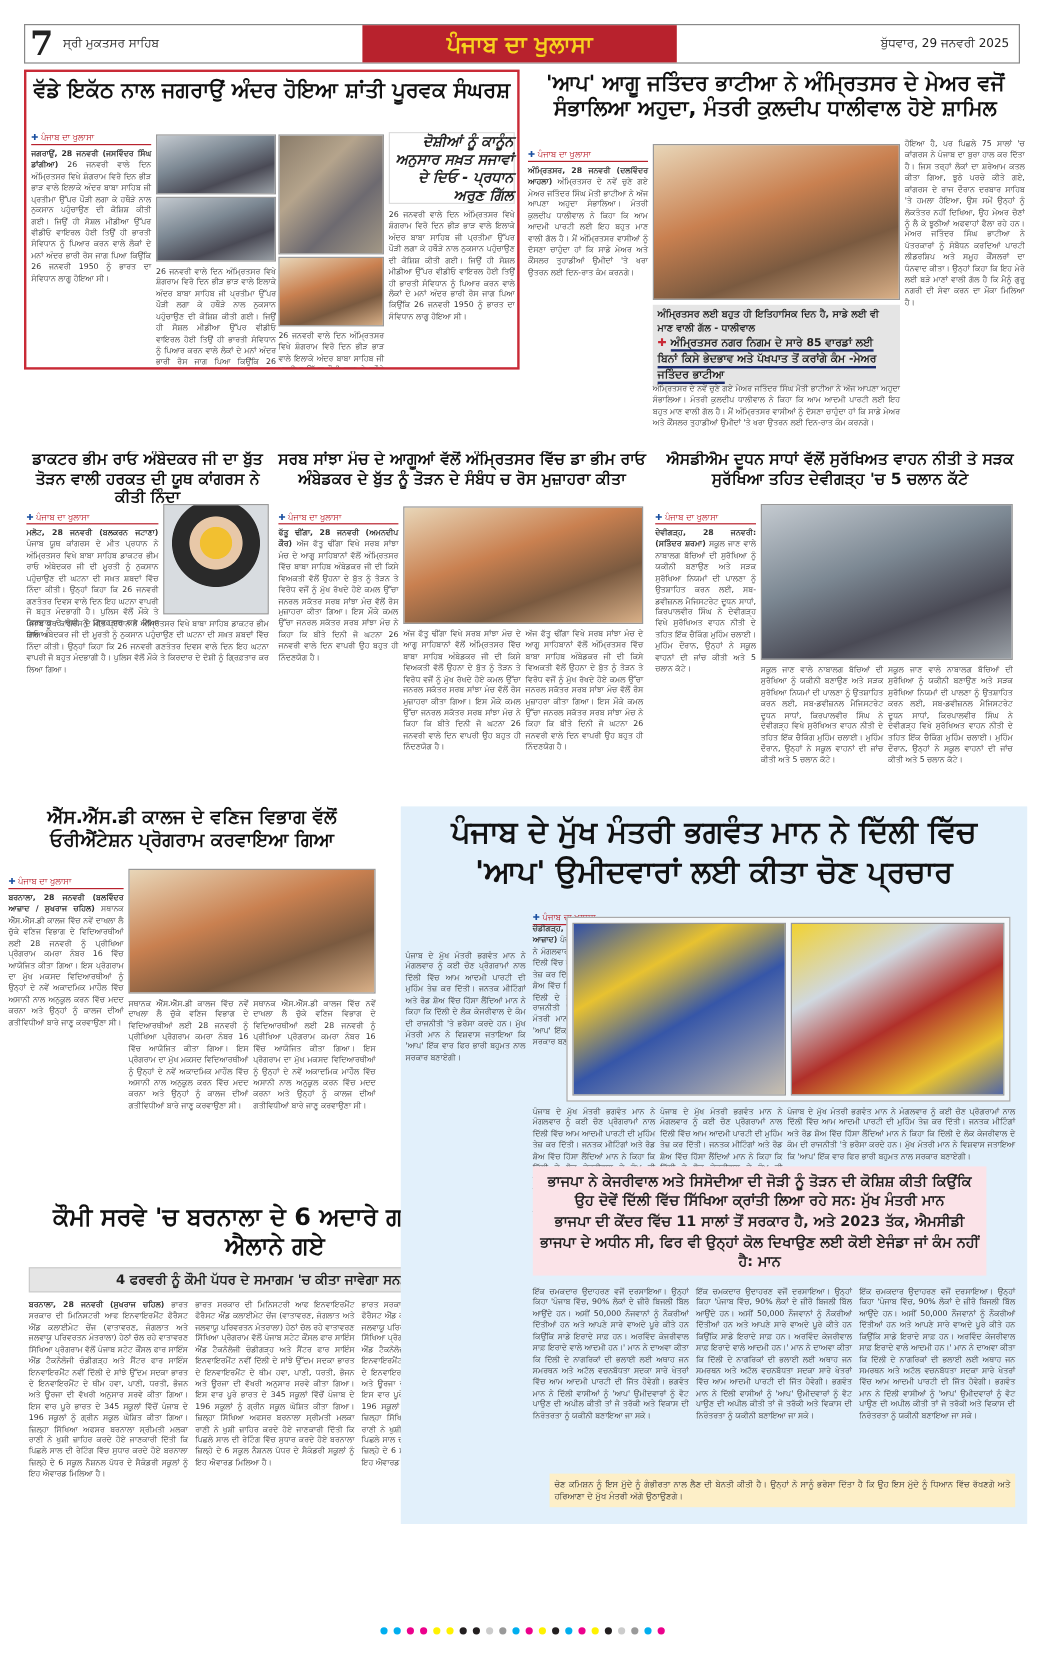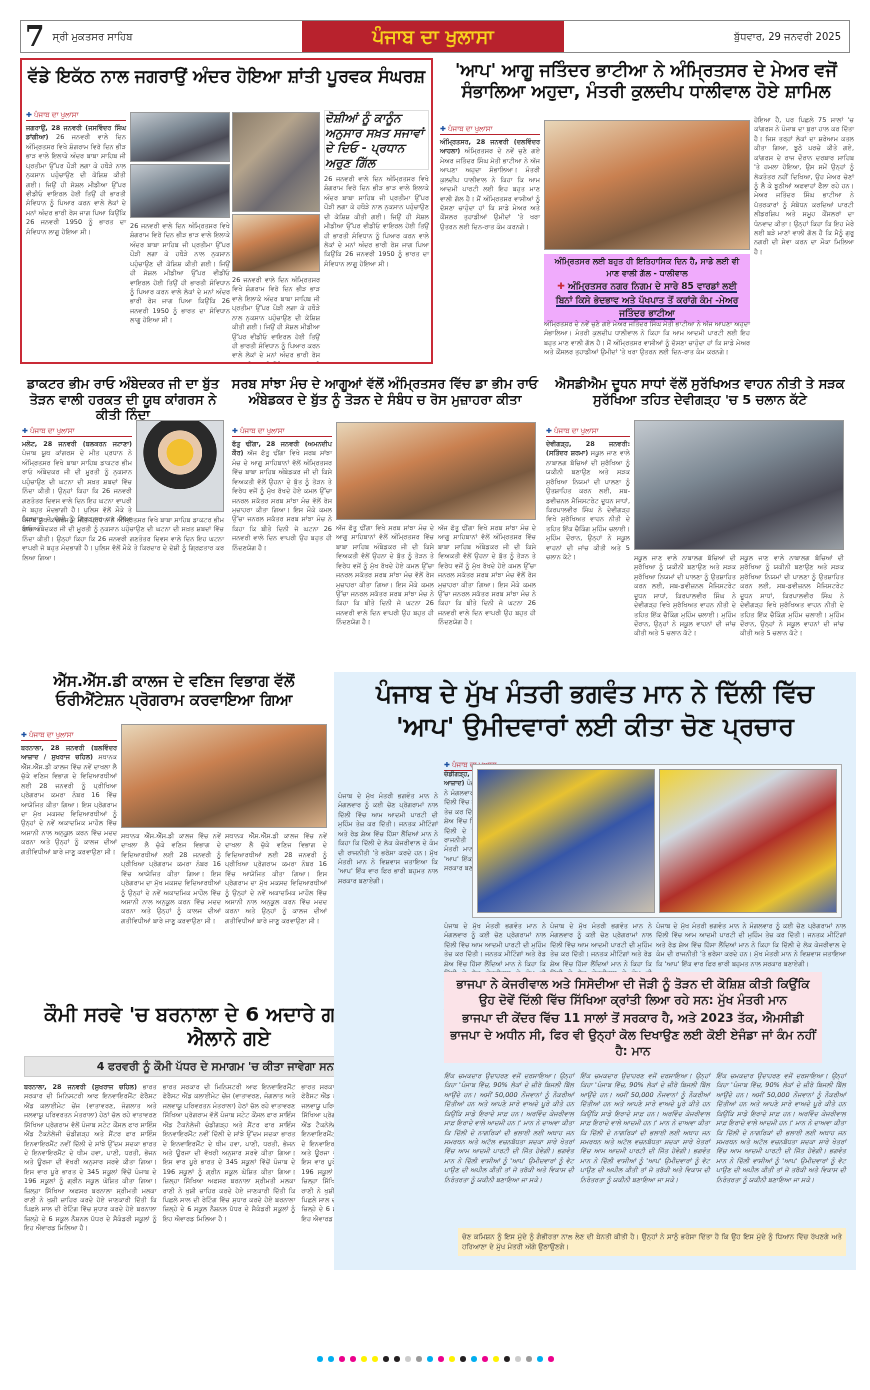--- a/index.html
+++ b/index.html
@@ -20,22 +20,22 @@
   .body-text { font-size: 6.5px; line-height: 1.45; color: #333; text-align: justify; }
   .dateline { font-weight: bold; }
   .photo { background: linear-gradient(135deg, #8a7c6a 0%, #b5a48c 35%, #6d6a70 65%, #a39886 100%); position: absolute; border: 1px solid #999; }
   .photo.cool { background: linear-gradient(160deg, #c4cad0 0%, #7c8893 40%, #4a4a55 70%, #9aa0a6 100%); }
   .photo.warm { background: linear-gradient(160deg, #e8d6b8 0%, #c98050 40%, #7a5a40 70%, #d9b088 100%); }
   .photo.blue { background: linear-gradient(150deg, #2f4fa8 0%, #e8c230 30%, #3656a8 55%, #c9c0b0 100%); }
   .photo.crowd { background: linear-gradient(150deg, #f2d230 0%, #d0d8e0 30%, #b0302a 55%, #e8c230 80%, #5066a8 100%); }
   .photo.portrait { background: radial-gradient(circle at 50% 35%, #f2c030 0 18%, #e8c8a8 19% 30%, #2a2a2a 31% 50%, #d8dce0 51%); }
 
   .red-box { border: 2px solid #c92a36; }
-  .quote-box { position: absolute; font-style: italic; font-weight: bold; text-align: left; font-size: 12px; line-height: 1.25; color: #222; }
-  .highlight-bar { background: #f0abfc; text-align: center; font-weight: bold; color: #222; font-size: 9px; line-height: 1.5; padding: 2px 4px; }
+  .quote-box { position: absolute; font-style: italic; font-weight: bold; text-align: right; font-size: 12px; line-height: 1.25; color: #222; }
+  .highlight-bar { background: #e5e5e5; font-weight: bold; color: #222; font-size: 9px; line-height: 1.5; padding: 2px 4px; }
   .highlight-bar .red { color: #c92a36; }
   .highlight-bar .underlined { border-bottom: 2px solid #1a2a6c; }
   .lightblue { background: #e2f0fb; }
   .pink { background: #fbe3e8; }
   .cream { background: #fdefc8; }
   .subhead-bar { background: #e5e5e5; border: 1px solid #ccc; font-weight: bold; font-size: 11px; text-align: center; padding: 3px; }
   .pink-quote { font-weight: bold; color: #222; font-size: 12px; text-align: center; line-height: 1.35; padding: 4px; }
 
   .footer-dots { position: absolute; left: 0; top: 1352px; width: 870px; height: 14px; display: flex; justify-content: center; gap: 5px; align-items: center; }
   .dot { width: 6px; height: 6px; border-radius: 50%; }
@@ -46,21 +46,21 @@
 
 <header class="masthead">
   <div class="mh-left">
     <span class="page-no">7</span>
     <span class="edition">ਸ੍ਰੀ ਮੁਕਤਸਰ ਸਾਹਿਬ</span>
   </div>
   <div class="mh-center">ਪੰਜਾਬ ਦਾ ਖੁਲਾਸਾ</div>
   <div class="mh-right">ਬੁੱਧਵਾਰ, 29 ਜਨਵਰੀ 2025</div>
 </header>
 
-<article class="article red-box" style="left:20px; top:58px; width:413px; height:306px;">
+<article class="article red-box" style="left:20px; top:58px; width:413px; height:250px;">
   <h2 class="headline" style="font-size:17.5px; padding:6px 4px 4px;">ਵੱਡੇ ਇਕੱਠ ਨਾਲ ਜਗਰਾਉਂ ਅੰਦਰ ਹੋਇਆ ਸ਼ਾਂਤੀ ਪੂਰਵਕ ਸੰਘਰਸ਼</h2>
   <div class="col" style="left:4px; top:42px; width:100px;">
     <div class="byline"><span class="plus">✚ </span><span>ਪੰਜਾਬ ਦਾ ਖੁਲਾਸਾ</span></div>
     <p class="body-text"><span class="dateline">ਜਗਰਾਉਂ, 28 ਜਨਵਰੀ (ਜਸਵਿੰਦਰ ਸਿੰਘ ਡਾਂਗੀਆ)</span> <span>26 ਜਨਵਰੀ ਵਾਲੇ ਦਿਨ ਅੰਮ੍ਰਿਤਸਰ ਵਿਖੇ ਸ਼ੰਗਰਾਮ ਵਿਰੋ ਦਿਨ ਭੀੜ ਭਾੜ ਵਾਲੇ ਇਲਾਕੇ ਅੰਦਰ ਬਾਬਾ ਸਾਹਿਬ ਜੀ ਪ੍ਰਤੀਮਾ ਉੱਪਰ ਪੌੜੀ ਲਗਾ ਕੇ ਹਥੌੜੇ ਨਾਲ ਨੁਕਸਾਨ ਪਹੁੰਚਾਉਣ ਦੀ ਕੋਸ਼ਿਸ਼ ਕੀਤੀ ਗਈ। ਜਿਉਂ ਹੀ ਸੋਸ਼ਲ ਮੀਡੀਆ ਉੱਪਰ ਵੀਡੀਓ ਵਾਇਰਲ ਹੋਈ ਤਿਉਂ ਹੀ ਭਾਰਤੀ ਸੰਵਿਧਾਨ ਨੂੰ ਪਿਆਰ ਕਰਨ ਵਾਲੇ ਲੋਕਾਂ ਦੇ ਮਨਾਂ ਅੰਦਰ ਭਾਰੀ ਰੋਸ ਜਾਗ ਪਿਆ ਕਿਉਂਕਿ 26 ਜਨਵਰੀ 1950 ਨੂੰ ਭਾਰਤ ਦਾ ਸੰਵਿਧਾਨ ਲਾਗੂ ਹੋਇਆ ਸੀ।</span></p>
   </div>
   <div class="photo cool" style="left:108px; top:52px; width:100px; height:50px;"></div>
   <div class="photo" style="left:210px; top:52px; width:88px; height:100px;"></div>
   <div class="photo cool" style="left:108px; top:104px; width:100px; height:54px;"></div>
   <div class="photo warm" style="left:210px; top:154px; width:88px; height:58px;"></div>
   <div class="quote-box" style="left:302px; top:50px; width:105px; height:60px; border:1px solid #ddd;">ਦੋਸ਼ੀਆਂ ਨੂੰ ਕਾਨੂੰਨ ਅਨੁਸਾਰ ਸਖ਼ਤ ਸਜਾਵਾਂ ਦੇ ਦਿਓ - ਪ੍ਰਧਾਨ ਅਰੁਣ ਗਿੱਲ</div>
@@ -129,21 +129,21 @@
   </div>
   <div class="photo cool" style="left:90px; top:44px; width:210px; height:130px;"></div>
   <div class="col" style="left:90px; top:178px; width:102px;">
     <p class="body-text">ਸਕੂਲ ਜਾਣ ਵਾਲੇ ਨਾਬਾਲਗ ਬੱਚਿਆਂ ਦੀ ਸੁਰੱਖਿਆ ਨੂੰ ਯਕੀਨੀ ਬਣਾਉਣ ਅਤੇ ਸੜਕ ਸੁਰੱਖਿਆ ਨਿਯਮਾਂ ਦੀ ਪਾਲਣਾ ਨੂੰ ਉਤਸ਼ਾਹਿਤ ਕਰਨ ਲਈ, ਸਬ-ਡਵੀਜ਼ਨਲ ਮੈਜਿਸਟਰੇਟ ਦੂਧਨ ਸਾਧਾਂ, ਕਿਰਪਾਲਵੀਰ ਸਿੰਘ ਨੇ ਦੇਵੀਗੜ੍ਹ ਵਿਖੇ ਸੁਰੱਖਿਅਤ ਵਾਹਨ ਨੀਤੀ ਦੇ ਤਹਿਤ ਇੱਕ ਚੈਕਿੰਗ ਮੁਹਿੰਮ ਚਲਾਈ। ਮੁਹਿੰਮ ਦੌਰਾਨ, ਉਨ੍ਹਾਂ ਨੇ ਸਕੂਲ ਵਾਹਨਾਂ ਦੀ ਜਾਂਚ ਕੀਤੀ ਅਤੇ 5 ਚਲਾਨ ਕੱਟੇ।</p>
   </div>
   <div class="col" style="left:196px; top:178px; width:104px;">
     <p class="body-text">ਸਕੂਲ ਜਾਣ ਵਾਲੇ ਨਾਬਾਲਗ ਬੱਚਿਆਂ ਦੀ ਸੁਰੱਖਿਆ ਨੂੰ ਯਕੀਨੀ ਬਣਾਉਣ ਅਤੇ ਸੜਕ ਸੁਰੱਖਿਆ ਨਿਯਮਾਂ ਦੀ ਪਾਲਣਾ ਨੂੰ ਉਤਸ਼ਾਹਿਤ ਕਰਨ ਲਈ, ਸਬ-ਡਵੀਜ਼ਨਲ ਮੈਜਿਸਟਰੇਟ ਦੂਧਨ ਸਾਧਾਂ, ਕਿਰਪਾਲਵੀਰ ਸਿੰਘ ਨੇ ਦੇਵੀਗੜ੍ਹ ਵਿਖੇ ਸੁਰੱਖਿਅਤ ਵਾਹਨ ਨੀਤੀ ਦੇ ਤਹਿਤ ਇੱਕ ਚੈਕਿੰਗ ਮੁਹਿੰਮ ਚਲਾਈ। ਮੁਹਿੰਮ ਦੌਰਾਨ, ਉਨ੍ਹਾਂ ਨੇ ਸਕੂਲ ਵਾਹਨਾਂ ਦੀ ਜਾਂਚ ਕੀਤੀ ਅਤੇ 5 ਚਲਾਨ ਕੱਟੇ।</p>
   </div>
 </article>
 
-<article class="article" style="left:19px; top:672px; width:310px; height:330px;">
+<article class="article" style="left:5px; top:672px; width:310px; height:330px;">
   <h2 class="headline" style="font-size:15.5px;">ਐੱਸ.ਐੱਸ.ਡੀ ਕਾਲਜ ਦੇ ਵਣਿਜ ਵਿਭਾਗ ਵੱਲੋਂ ਓਰੀਐਂਟੇਸ਼ਨ ਪ੍ਰੋਗਰਾਮ ਕਰਵਾਇਆ ਗਿਆ</h2>
   <div class="col" style="left:2px; top:50px; width:96px;">
     <div class="byline"><span class="plus">✚ </span><span>ਪੰਜਾਬ ਦਾ ਖੁਲਾਸਾ</span></div>
     <p class="body-text"><span class="dateline">ਬਰਨਾਲਾ, 28 ਜਨਵਰੀ (ਬਲਵਿੰਦਰ ਆਜ਼ਾਦ / ਸੁਖਰਾਜ ਚਹਿਲ)</span> <span>ਸਥਾਨਕ ਐੱਸ.ਐੱਸ.ਡੀ ਕਾਲਜ ਵਿੱਚ ਨਵੇਂ ਦਾਖਲਾ ਲੈ ਚੁੱਕੇ ਵਣਿਜ ਵਿਭਾਗ ਦੇ ਵਿਦਿਆਰਥੀਆਂ ਲਈ 28 ਜਨਵਰੀ ਨੂੰ ਪ੍ਰੀਖਿਆ ਪ੍ਰੋਗਰਾਮ ਕਮਰਾ ਨੰਬਰ 16 ਵਿੱਚ ਆਯੋਜਿਤ ਕੀਤਾ ਗਿਆ। ਇਸ ਪ੍ਰੋਗਰਾਮ ਦਾ ਮੁੱਖ ਮਕਸਦ ਵਿਦਿਆਰਥੀਆਂ ਨੂੰ ਉਨ੍ਹਾਂ ਦੇ ਨਵੇਂ ਅਕਾਦਮਿਕ ਮਾਹੌਲ ਵਿੱਚ ਅਸਾਨੀ ਨਾਲ ਅਨੁਕੂਲ ਕਰਨ ਵਿੱਚ ਮਦਦ ਕਰਨਾ ਅਤੇ ਉਨ੍ਹਾਂ ਨੂੰ ਕਾਲਜ ਦੀਆਂ ਗਤੀਵਿਧੀਆਂ ਬਾਰੇ ਜਾਣੂ ਕਰਵਾਉਣਾ ਸੀ।</span></p>
   </div>
   <div class="photo warm" style="left:102px; top:52px; width:206px; height:104px;"></div>
   <div class="col" style="left:102px; top:160px; width:100px;">
     <p class="body-text">ਸਥਾਨਕ ਐੱਸ.ਐੱਸ.ਡੀ ਕਾਲਜ ਵਿੱਚ ਨਵੇਂ ਦਾਖਲਾ ਲੈ ਚੁੱਕੇ ਵਣਿਜ ਵਿਭਾਗ ਦੇ ਵਿਦਿਆਰਥੀਆਂ ਲਈ 28 ਜਨਵਰੀ ਨੂੰ ਪ੍ਰੀਖਿਆ ਪ੍ਰੋਗਰਾਮ ਕਮਰਾ ਨੰਬਰ 16 ਵਿੱਚ ਆਯੋਜਿਤ ਕੀਤਾ ਗਿਆ। ਇਸ ਪ੍ਰੋਗਰਾਮ ਦਾ ਮੁੱਖ ਮਕਸਦ ਵਿਦਿਆਰਥੀਆਂ ਨੂੰ ਉਨ੍ਹਾਂ ਦੇ ਨਵੇਂ ਅਕਾਦਮਿਕ ਮਾਹੌਲ ਵਿੱਚ ਅਸਾਨੀ ਨਾਲ ਅਨੁਕੂਲ ਕਰਨ ਵਿੱਚ ਮਦਦ ਕਰਨਾ ਅਤੇ ਉਨ੍ਹਾਂ ਨੂੰ ਕਾਲਜ ਦੀਆਂ ਗਤੀਵਿਧੀਆਂ ਬਾਰੇ ਜਾਣੂ ਕਰਵਾਉਣਾ ਸੀ।</p>
   </div>
   <div class="col" style="left:206px; top:160px; width:102px;">
@@ -182,21 +182,21 @@
   <div class="col" style="left:216px; top:250px; width:102px;">
     <p class="body-text">ਪੰਜਾਬ ਦੇ ਮੁੱਖ ਮੰਤਰੀ ਭਗਵੰਤ ਮਾਨ ਨੇ ਮੰਗਲਵਾਰ ਨੂੰ ਕਈ ਚੋਣ ਪ੍ਰੋਗਰਾਮਾਂ ਨਾਲ ਦਿੱਲੀ ਵਿੱਚ ਆਮ ਆਦਮੀ ਪਾਰਟੀ ਦੀ ਮੁਹਿੰਮ ਤੇਜ਼ ਕਰ ਦਿੱਤੀ। ਜਨਤਕ ਮੀਟਿੰਗਾਂ ਅਤੇ ਰੋਡ ਸ਼ੋਅ ਵਿੱਚ ਹਿੱਸਾ ਲੈਂਦਿਆਂ ਮਾਨ ਨੇ ਕਿਹਾ ਕਿ ਦਿੱਲੀ ਦੇ ਲੋਕ ਕੇਜਰੀਵਾਲ ਦੇ ਕੰਮ ਦੀ ਰਾਜਨੀਤੀ 'ਤੇ ਭਰੋਸਾ ਕਰਦੇ ਹਨ। ਮੁੱਖ ਮੰਤਰੀ ਮਾਨ ਨੇ ਵਿਸ਼ਵਾਸ ਜਤਾਇਆ ਕਿ 'ਆਪ' ਇੱਕ ਵਾਰ ਫਿਰ ਭਾਰੀ ਬਹੁਮਤ ਨਾਲ ਸਰਕਾਰ ਬਣਾਏਗੀ।</p>
   </div>
   <div class="col" style="left:322px; top:250px; width:190px;">
     <p class="body-text">ਪੰਜਾਬ ਦੇ ਮੁੱਖ ਮੰਤਰੀ ਭਗਵੰਤ ਮਾਨ ਨੇ ਮੰਗਲਵਾਰ ਨੂੰ ਕਈ ਚੋਣ ਪ੍ਰੋਗਰਾਮਾਂ ਨਾਲ ਦਿੱਲੀ ਵਿੱਚ ਆਮ ਆਦਮੀ ਪਾਰਟੀ ਦੀ ਮੁਹਿੰਮ ਤੇਜ਼ ਕਰ ਦਿੱਤੀ। ਜਨਤਕ ਮੀਟਿੰਗਾਂ ਅਤੇ ਰੋਡ ਸ਼ੋਅ ਵਿੱਚ ਹਿੱਸਾ ਲੈਂਦਿਆਂ ਮਾਨ ਨੇ ਕਿਹਾ ਕਿ ਦਿੱਲੀ ਦੇ ਲੋਕ ਕੇਜਰੀਵਾਲ ਦੇ ਕੰਮ ਦੀ ਰਾਜਨੀਤੀ 'ਤੇ ਭਰੋਸਾ ਕਰਦੇ ਹਨ। ਮੁੱਖ ਮੰਤਰੀ ਮਾਨ ਨੇ ਵਿਸ਼ਵਾਸ ਜਤਾਇਆ ਕਿ 'ਆਪ' ਇੱਕ ਵਾਰ ਫਿਰ ਭਾਰੀ ਬਹੁਮਤ ਨਾਲ ਸਰਕਾਰ ਬਣਾਏਗੀ।</p>
   </div>
   <div class="pink pink-quote" style="position:absolute; left:110px; top:300px; width:378px;">
     <div>ਭਾਜਪਾ ਨੇ ਕੇਜਰੀਵਾਲ ਅਤੇ ਸਿਸੋਦੀਆ ਦੀ ਜੋੜੀ ਨੂੰ ਤੋੜਨ ਦੀ ਕੋਸ਼ਿਸ਼ ਕੀਤੀ ਕਿਉਂਕਿ ਉਹ ਦੋਵੇਂ ਦਿੱਲੀ ਵਿੱਚ ਸਿੱਖਿਆ ਕ੍ਰਾਂਤੀ ਲਿਆ ਰਹੇ ਸਨ: ਮੁੱਖ ਮੰਤਰੀ ਮਾਨ</div>
     <div style="margin-top:2px;">ਭਾਜਪਾ ਦੀ ਕੇਂਦਰ ਵਿੱਚ 11 ਸਾਲਾਂ ਤੋਂ ਸਰਕਾਰ ਹੈ, ਅਤੇ 2023 ਤੱਕ, ਐਮਸੀਡੀ ਭਾਜਪਾ ਦੇ ਅਧੀਨ ਸੀ, ਫਿਰ ਵੀ ਉਨ੍ਹਾਂ ਕੋਲ ਦਿਖਾਉਣ ਲਈ ਕੋਈ ਏਜੰਡਾ ਜਾਂ ਕੰਮ ਨਹੀਂ ਹੈ: ਮਾਨ</div>
   </div>
-  <div style="position:absolute; left:110px; top:400px; width:402px; display:flex; gap:6px;font-style:italic;">
+  <div style="position:absolute; left:110px; top:400px; width:402px; display:flex; gap:6px;">
     <p class="body-text" style="flex:1;">ਇੱਕ ਚਮਕਦਾਰ ਉਦਾਹਰਣ ਵਜੋਂ ਦਰਸਾਇਆ। ਉਨ੍ਹਾਂ ਕਿਹਾ 'ਪੰਜਾਬ ਵਿੱਚ, 90% ਲੋਕਾਂ ਦੇ ਜ਼ੀਰੋ ਬਿਜਲੀ ਬਿੱਲ ਆਉਂਦੇ ਹਨ। ਅਸੀਂ 50,000 ਨੌਜਵਾਨਾਂ ਨੂੰ ਨੌਕਰੀਆਂ ਦਿੱਤੀਆਂ ਹਨ ਅਤੇ ਆਪਣੇ ਸਾਰੇ ਵਾਅਦੇ ਪੂਰੇ ਕੀਤੇ ਹਨ ਕਿਉਂਕਿ ਸਾਡੇ ਇਰਾਦੇ ਸਾਫ਼ ਹਨ। ਅਰਵਿੰਦ ਕੇਜਰੀਵਾਲ ਸਾਫ਼ ਇਰਾਦੇ ਵਾਲੇ ਆਦਮੀ ਹਨ।' ਮਾਨ ਨੇ ਦਾਅਵਾ ਕੀਤਾ ਕਿ ਦਿੱਲੀ ਦੇ ਨਾਗਰਿਕਾਂ ਦੀ ਭਲਾਈ ਲਈ ਅਥਾਹ ਜਨ ਸਮਰਥਨ ਅਤੇ ਅਟੱਲ ਵਚਨਬੱਧਤਾ ਸਦਕਾ ਸਾਰੇ ਖੇਤਰਾਂ ਵਿੱਚ ਆਮ ਆਦਮੀ ਪਾਰਟੀ ਦੀ ਜਿੱਤ ਹੋਵੇਗੀ। ਭਗਵੰਤ ਮਾਨ ਨੇ ਦਿੱਲੀ ਵਾਸੀਆਂ ਨੂੰ 'ਆਪ' ਉਮੀਦਵਾਰਾਂ ਨੂੰ ਵੋਟ ਪਾਉਣ ਦੀ ਅਪੀਲ ਕੀਤੀ ਤਾਂ ਜੋ ਤਰੱਕੀ ਅਤੇ ਵਿਕਾਸ ਦੀ ਨਿਰੰਤਰਤਾ ਨੂੰ ਯਕੀਨੀ ਬਣਾਇਆ ਜਾ ਸਕੇ।</p>
     <p class="body-text" style="flex:1;">ਇੱਕ ਚਮਕਦਾਰ ਉਦਾਹਰਣ ਵਜੋਂ ਦਰਸਾਇਆ। ਉਨ੍ਹਾਂ ਕਿਹਾ 'ਪੰਜਾਬ ਵਿੱਚ, 90% ਲੋਕਾਂ ਦੇ ਜ਼ੀਰੋ ਬਿਜਲੀ ਬਿੱਲ ਆਉਂਦੇ ਹਨ। ਅਸੀਂ 50,000 ਨੌਜਵਾਨਾਂ ਨੂੰ ਨੌਕਰੀਆਂ ਦਿੱਤੀਆਂ ਹਨ ਅਤੇ ਆਪਣੇ ਸਾਰੇ ਵਾਅਦੇ ਪੂਰੇ ਕੀਤੇ ਹਨ ਕਿਉਂਕਿ ਸਾਡੇ ਇਰਾਦੇ ਸਾਫ਼ ਹਨ। ਅਰਵਿੰਦ ਕੇਜਰੀਵਾਲ ਸਾਫ਼ ਇਰਾਦੇ ਵਾਲੇ ਆਦਮੀ ਹਨ।' ਮਾਨ ਨੇ ਦਾਅਵਾ ਕੀਤਾ ਕਿ ਦਿੱਲੀ ਦੇ ਨਾਗਰਿਕਾਂ ਦੀ ਭਲਾਈ ਲਈ ਅਥਾਹ ਜਨ ਸਮਰਥਨ ਅਤੇ ਅਟੱਲ ਵਚਨਬੱਧਤਾ ਸਦਕਾ ਸਾਰੇ ਖੇਤਰਾਂ ਵਿੱਚ ਆਮ ਆਦਮੀ ਪਾਰਟੀ ਦੀ ਜਿੱਤ ਹੋਵੇਗੀ। ਭਗਵੰਤ ਮਾਨ ਨੇ ਦਿੱਲੀ ਵਾਸੀਆਂ ਨੂੰ 'ਆਪ' ਉਮੀਦਵਾਰਾਂ ਨੂੰ ਵੋਟ ਪਾਉਣ ਦੀ ਅਪੀਲ ਕੀਤੀ ਤਾਂ ਜੋ ਤਰੱਕੀ ਅਤੇ ਵਿਕਾਸ ਦੀ ਨਿਰੰਤਰਤਾ ਨੂੰ ਯਕੀਨੀ ਬਣਾਇਆ ਜਾ ਸਕੇ।</p>
     <p class="body-text" style="flex:1;">ਇੱਕ ਚਮਕਦਾਰ ਉਦਾਹਰਣ ਵਜੋਂ ਦਰਸਾਇਆ। ਉਨ੍ਹਾਂ ਕਿਹਾ 'ਪੰਜਾਬ ਵਿੱਚ, 90% ਲੋਕਾਂ ਦੇ ਜ਼ੀਰੋ ਬਿਜਲੀ ਬਿੱਲ ਆਉਂਦੇ ਹਨ। ਅਸੀਂ 50,000 ਨੌਜਵਾਨਾਂ ਨੂੰ ਨੌਕਰੀਆਂ ਦਿੱਤੀਆਂ ਹਨ ਅਤੇ ਆਪਣੇ ਸਾਰੇ ਵਾਅਦੇ ਪੂਰੇ ਕੀਤੇ ਹਨ ਕਿਉਂਕਿ ਸਾਡੇ ਇਰਾਦੇ ਸਾਫ਼ ਹਨ। ਅਰਵਿੰਦ ਕੇਜਰੀਵਾਲ ਸਾਫ਼ ਇਰਾਦੇ ਵਾਲੇ ਆਦਮੀ ਹਨ।' ਮਾਨ ਨੇ ਦਾਅਵਾ ਕੀਤਾ ਕਿ ਦਿੱਲੀ ਦੇ ਨਾਗਰਿਕਾਂ ਦੀ ਭਲਾਈ ਲਈ ਅਥਾਹ ਜਨ ਸਮਰਥਨ ਅਤੇ ਅਟੱਲ ਵਚਨਬੱਧਤਾ ਸਦਕਾ ਸਾਰੇ ਖੇਤਰਾਂ ਵਿੱਚ ਆਮ ਆਦਮੀ ਪਾਰਟੀ ਦੀ ਜਿੱਤ ਹੋਵੇਗੀ। ਭਗਵੰਤ ਮਾਨ ਨੇ ਦਿੱਲੀ ਵਾਸੀਆਂ ਨੂੰ 'ਆਪ' ਉਮੀਦਵਾਰਾਂ ਨੂੰ ਵੋਟ ਪਾਉਣ ਦੀ ਅਪੀਲ ਕੀਤੀ ਤਾਂ ਜੋ ਤਰੱਕੀ ਅਤੇ ਵਿਕਾਸ ਦੀ ਨਿਰੰਤਰਤਾ ਨੂੰ ਯਕੀਨੀ ਬਣਾਇਆ ਜਾ ਸਕੇ।</p>
   </div>
   <div class="cream body-text" style="position:absolute; left:124px; top:556px; width:388px; padding:4px; font-size:7px;">ਚੋਣ ਕਮਿਸ਼ਨ ਨੂੰ ਇਸ ਮੁੱਦੇ ਨੂੰ ਗੰਭੀਰਤਾ ਨਾਲ ਲੈਣ ਦੀ ਬੇਨਤੀ ਕੀਤੀ ਹੈ। ਉਨ੍ਹਾਂ ਨੇ ਸਾਨੂੰ ਭਰੋਸਾ ਦਿੱਤਾ ਹੈ ਕਿ ਉਹ ਇਸ ਮੁੱਦੇ ਨੂੰ ਧਿਆਨ ਵਿੱਚ ਰੱਖਣਗੇ ਅਤੇ ਹਰਿਆਣਾ ਦੇ ਮੁੱਖ ਮੰਤਰੀ ਅੱਗੇ ਉਠਾਉਣਗੇ।</div>
 </article>
 
 <div class="footer-dots" id="dots">
     <span class="dot" style="background: rgb(0, 174, 239);"></span>
     <span class="dot" style="background: rgb(0, 174, 239);"></span>

